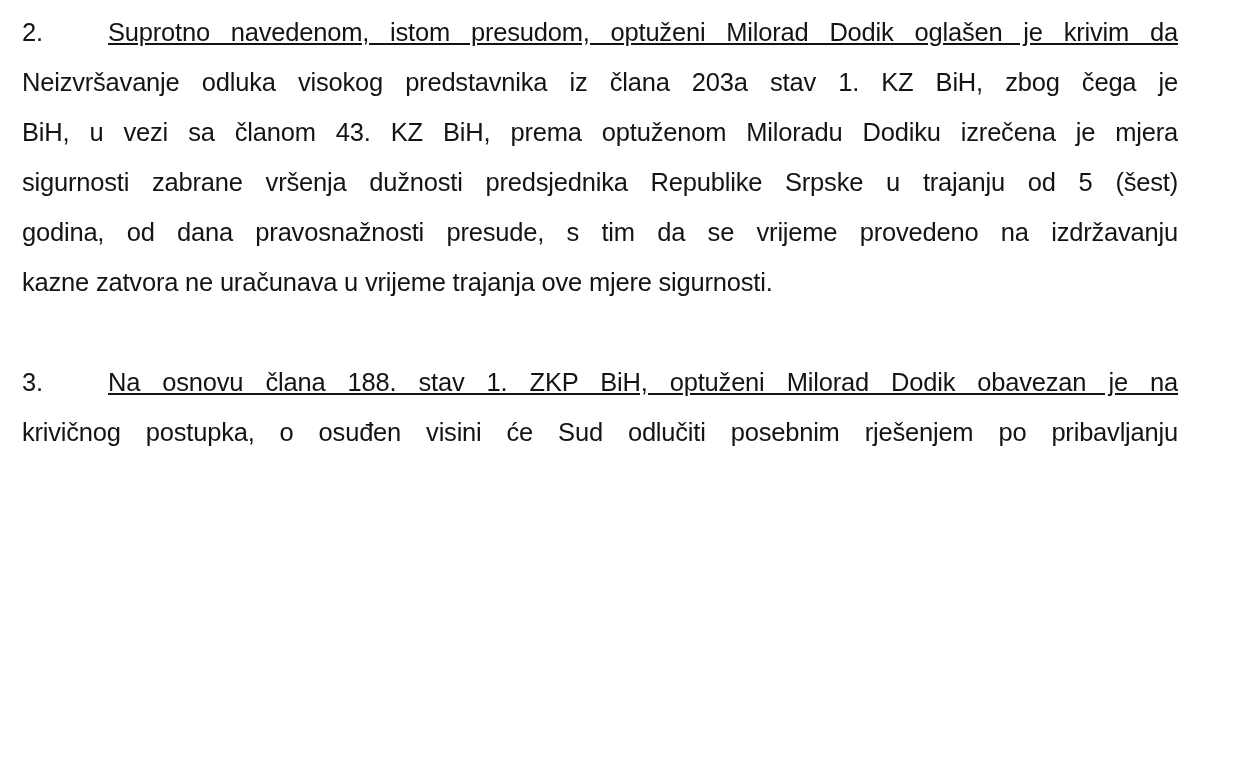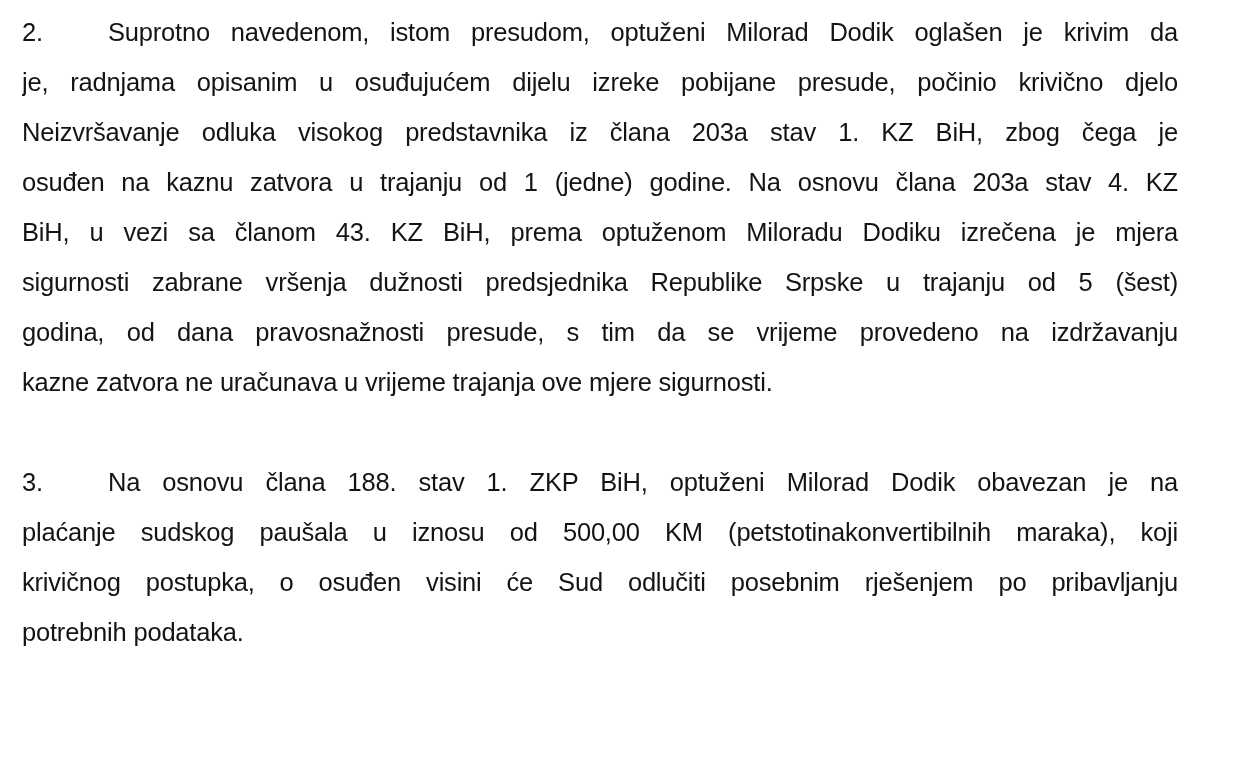--- a/index.html
+++ b/index.html
@@ -50,44 +50,41 @@
     .num {
       display: inline-block;
       width: 86px;
       flex: 0 0 86px;
     }
     .first-text {
       flex: 1 1 auto;
       text-align: justify;
       text-align-last: justify;
       white-space: nowrap;
+      text-decoration: underline;
     }
   </style>
 </head>
 <body>
 
 <div class="page">
 
   <div class="para">
     <div class="line first">
       <span class="num">2.</span>
       <span class="first-text">Suprotno navedenom, istom presudom, optuženi Milorad Dodik oglašen je krivim da</span>
     </div>
-    <div class="line">je, radnjama opisanim u osuđujućem dijelu izreke pobijane presude, počinio krivično djelo</div>
     <div class="line">Neizvršavanje odluka visokog predstavnika iz člana 203a stav 1.  KZ BiH, zbog čega je</div>
-    <div class="line">osuđen na kaznu zatvora u trajanju od 1 (jedne) godine. Na osnovu člana 203a stav 4. KZ</div>
     <div class="line">BiH, u vezi sa članom 43. KZ BiH, prema optuženom Miloradu Dodiku izrečena je mjera</div>
     <div class="line">sigurnosti zabrane vršenja dužnosti predsjednika Republike Srpske u trajanju od 5 (šest)</div>
     <div class="line">godina, od dana pravosnažnosti presude, s tim da se vrijeme provedeno na izdržavanju</div>
     <div class="line last">kazne zatvora ne uračunava u vrijeme trajanja ove mjere sigurnosti.</div>
   </div>
 
   <div class="para">
     <div class="line first">
       <span class="num">3.</span>
       <span class="first-text">Na osnovu člana 188. stav 1. ZKP BiH, optuženi Milorad Dodik obavezan je na</span>
     </div>
-    <div class="line">plaćanje sudskog paušala u iznosu od 500,00 KM (petstotinakonvertibilnih maraka), koji</div>
     <div class="line">krivičnog postupka, o osuđen visini će Sud odlučiti posebnim rješenjem po pribavljanju</div>
-    <div class="line last">potrebnih podataka.</div>
   </div>
 
 </div>
 
 </body></html>

